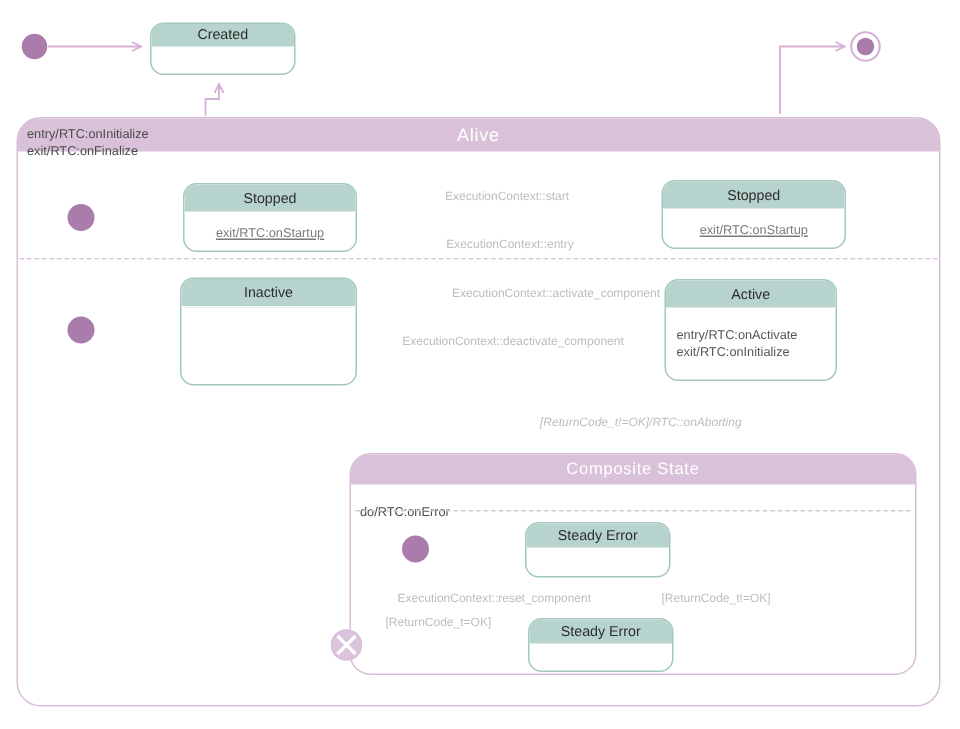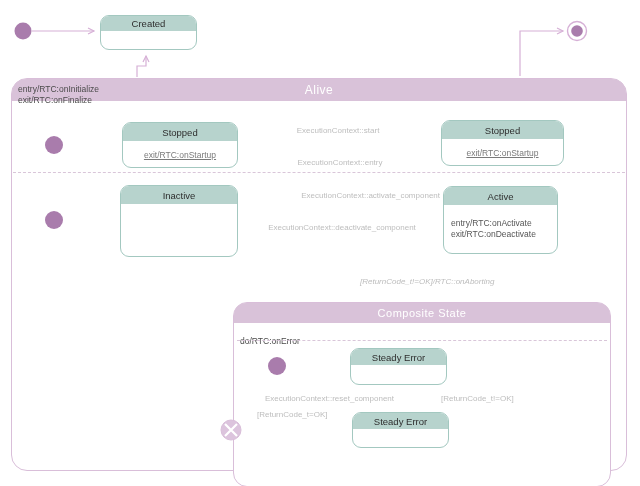--- a/index.html
+++ b/index.html
@@ -66,21 +66,21 @@
     <path class="tl" d="M428,411 V391" marker-end="url(#arrT)"></path>
     <path class="tl" d="M351,430 H245" marker-end="url(#arrT)"></path>
   </svg>
 
   <div class="composite" style="left:11px;top:78px;width:616px;height:393px;border-radius:16px;">
     <div class="chd" style="height:22px;border-radius:14px 14px 0 0;font-size:12px;text-align:right;">Alive</div>
   </div>
   <div class="actions" style="left:18px;top:84px;"><span>entry/RTC:onInitialize</span><br><span>exit/RTC:onFinalize</span></div>
   <div class="dashed" style="left:13px;top:172px;width:612px;"></div>
 
-  <div class="composite" style="left:233px;top:302px;width:378px;height:185px;border-radius:14px;z-index:2;">
+  <div class="composite" style="left:233px;top:302px;width:378px;height:148px;border-radius:14px;z-index:2;">
     <div class="chd" style="height:20px;border-radius:12px 12px 0 0;font-size:11px;">Composite State</div>
   </div>
   <div class="actions" style="left:240px;top:336px;">do/RTC:onError</div>
   <div class="dashed" style="left:237px;top:340px;width:370px;"></div>
 
   <div class="state" style="left:100px;top:15px;width:97px;height:35px;">
     <div class="hd" style="height:16px;text-align:right;">Created</div>
     <div class="bd"></div>
   </div>
 
@@ -94,21 +94,21 @@
     <div class="bd center" style="height:25px;">exit/RTC:onStartup</div>
   </div>
 
   <div class="state" style="left:120px;top:185px;width:118px;height:72px;">
     <div class="hd" style="height:19px;">Inactive</div>
     <div class="bd"></div>
   </div>
 
   <div class="state" style="left:443px;top:186px;width:115px;height:68px;">
     <div class="hd" style="height:19px;">Active</div>
-    <div class="bd lines" style="margin-top:8px;"><span>entry/RTC:onActivate</span><br><span>exit/RTC:onDeactivate</span></div>
+    <div class="bd lines" style="margin-top:8px;"><span>entry/RTC:onActivate</span><br><span>exit/RTC:onInitialize</span></div>
   </div>
 
   <div class="state" style="left:350px;top:348px;width:97px;height:37px;z-index:3;">
     <div class="hd" style="height:17px;">Steady Error</div>
     <div class="bd"></div>
   </div>
 
   <div class="state" style="left:352px;top:412px;width:97px;height:36px;z-index:3;">
     <div class="hd" style="height:17px;">Steady Error</div>
     <div class="bd"></div>

